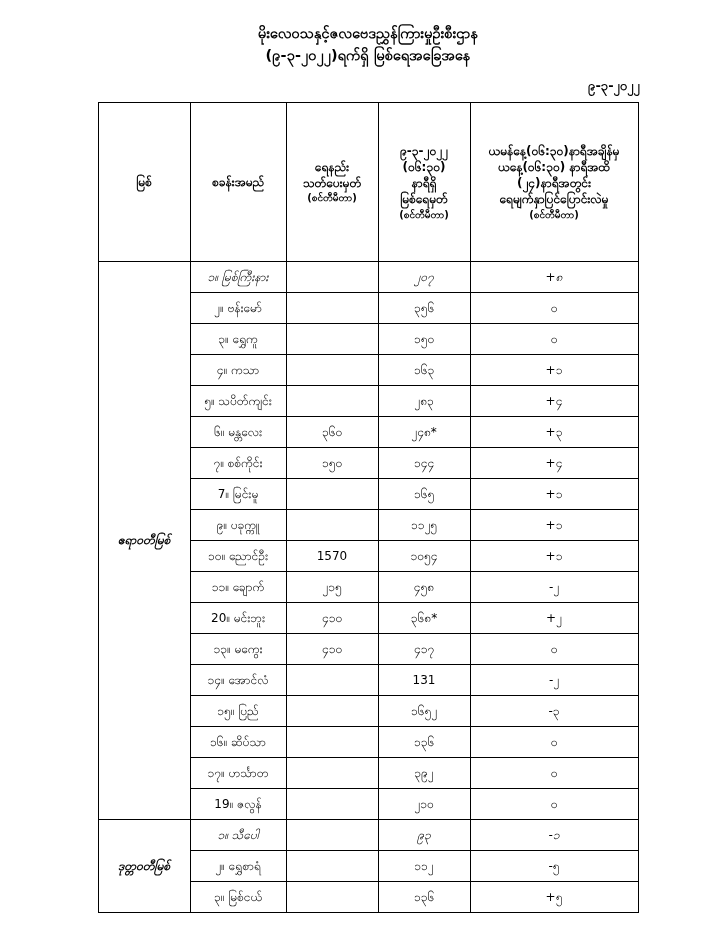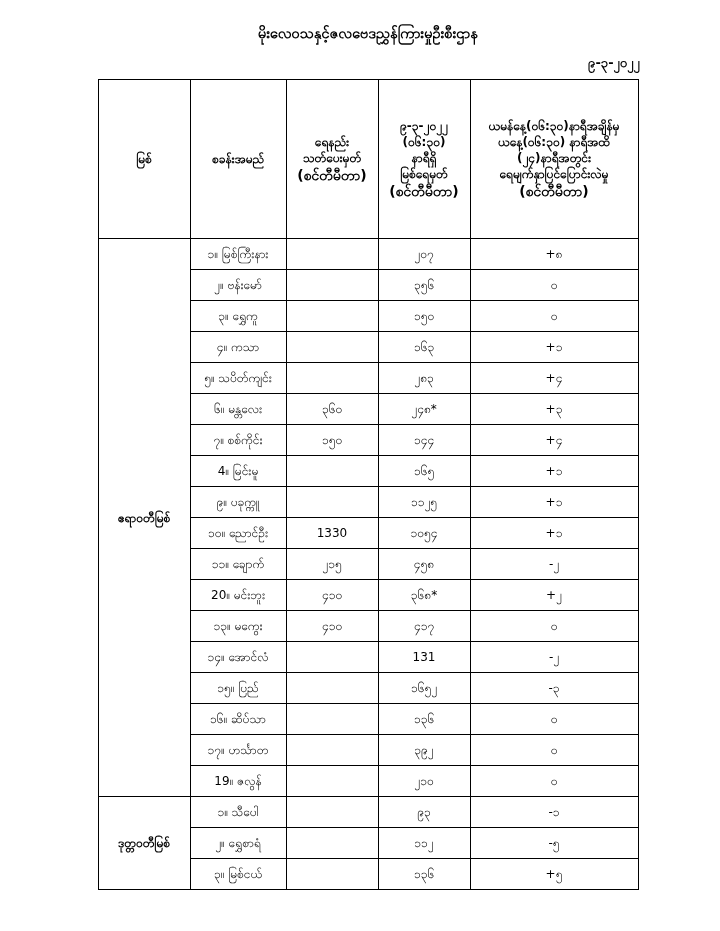--- a/index.html
+++ b/index.html
@@ -55,44 +55,45 @@
     font-weight: 600;
     padding: 4px 3px;
   }
   col.c-river   { width: 92px; }
   col.c-station { width: 96px; }
   col.c-danger  { width: 92px; }
   col.c-level   { width: 92px; }
   col.c-change  { width: 168px; }
 
   .hdr-sub { display: block; }
-  .hdr-small { display: block; font-size: 14px; }
+  .hdr-small { display: block; font-size: 10px; }
 
   td.river-cell {
     font-weight: 600;
     font-size: 12.5px;
   }
   td.station {
     text-align: left;
     padding-left: 14px;
     font-size: 12.5px;
   }
   td.num {
     font-size: 12.5px;
   }
   tbody tr { height: 31px; }
-  .sep-top td, .sep-top th { border-top: 1.6px solid #000; }
+  .sep-top td, .sep-top th { border-top: 1.6px solid #000; font-style: italic; }
 </style>
 </head>
 <body>
 
 <div class="page">
 
   <div class="title-block">
     <div class="title-line">မိုးလေဝသနှင့်ဇလဗေဒညွှန်ကြားမှုဦးစီးဌာန</div>
+    <div class="title-line">(၉-၃-၂၀၂၂)ရက်ရှိ မြစ်ရေအခြေအနေ</div>
   </div>
 
   <div class="date-line">၉-၃-၂၀၂၂</div>
 
   <table class="main">
     <colgroup>
       <col class="c-river">
       <col class="c-station">
       <col class="c-danger">
       <col class="c-level">
@@ -161,34 +162,34 @@
           <td class="num">၂၄၈*</td>
           <td class="num">+၃</td>
         </tr>
         <tr>
           <td class="station">၇။ စစ်ကိုင်း</td>
           <td class="num">၁၅၀</td>
           <td class="num">၁၄၄</td>
           <td class="num">+၄</td>
         </tr>
         <tr>
-          <td class="station">4။ မြင်းမူ</td>
+          <td class="station">7။ မြင်းမူ</td>
           <td class="num"></td>
           <td class="num">၁၆၅</td>
           <td class="num">+၁</td>
         </tr>
         <tr>
           <td class="station">၉။ ပခုက္ကူ</td>
           <td class="num"></td>
           <td class="num">၁၁၂၅</td>
           <td class="num">+၁</td>
         </tr>
         <tr>
           <td class="station">၁၀။ ညောင်ဦး</td>
-          <td class="num">1330</td>
+          <td class="num">1570</td>
           <td class="num">၁၀၅၄</td>
           <td class="num">+၁</td>
         </tr>
         <tr>
           <td class="station">၁၁။ ချောက်</td>
           <td class="num">၂၁၅</td>
           <td class="num">၄၅၈</td>
           <td class="num">-၂</td>
         </tr>
         <tr>

